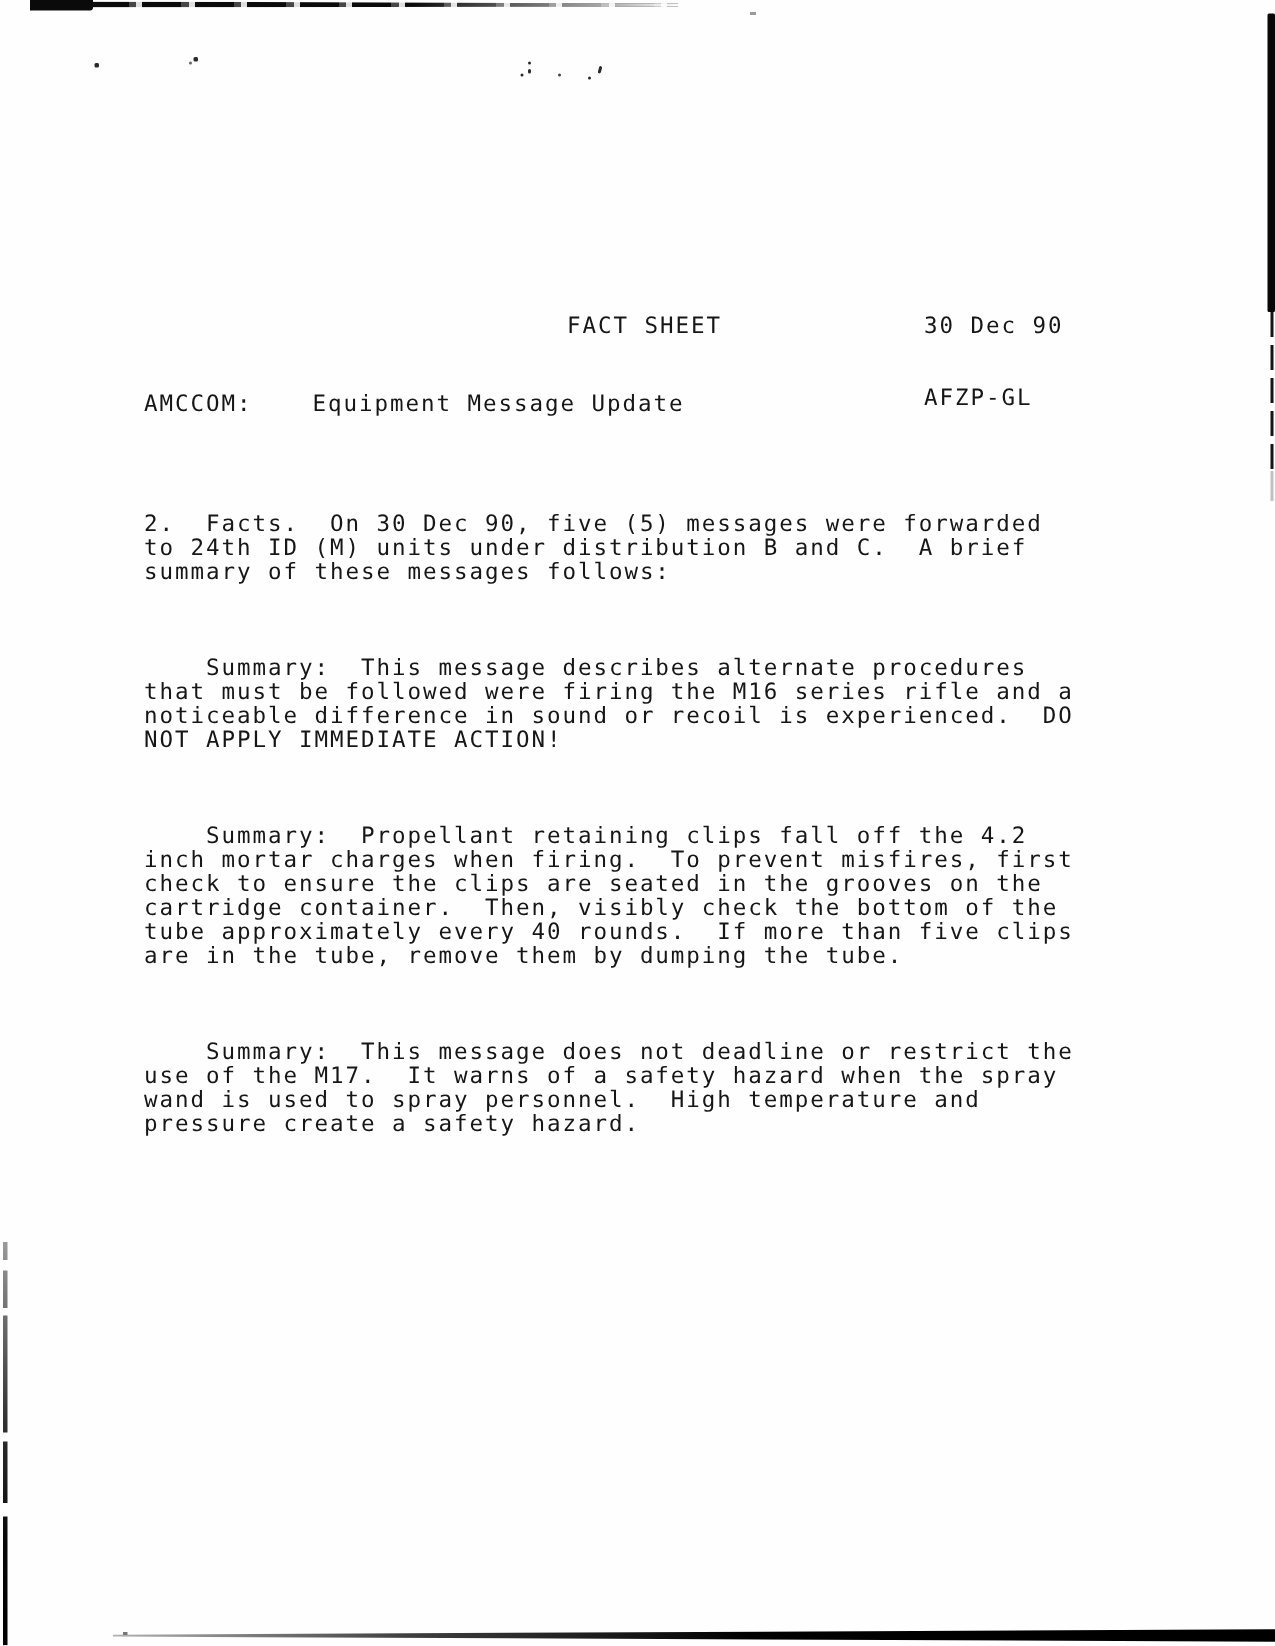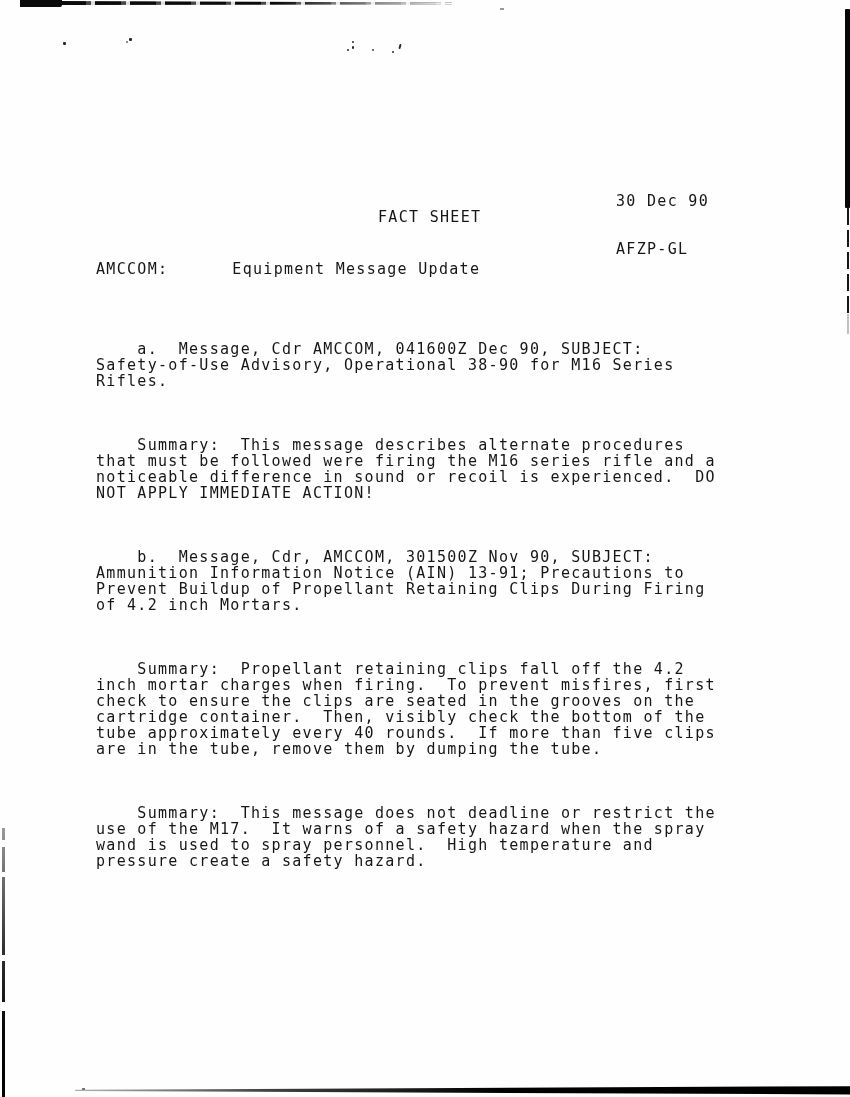--- a/index.html
+++ b/index.html
@@ -15,26 +15,26 @@
   }
 
   .typewriter {
     font-size: 15px;
     line-height: 16px;
     letter-spacing: 1.3px;
     white-space: pre;
     position: absolute;
   }
 
-  .date-block   { left: 616px; top: 161px; }
+  .date-block   { left: 616px; top: 177px; }
   .doc-title    { left: 378px; top: 209px; }
   .subject-line { left: 96px;  top: 261px; }
   .doc-body     { left: 96px;  top: 309px; width: 680px; }
 
-  .subject-text { margin-left: 64px; }
+  .subject-text { margin-left: 40px; }
 
   .para { margin: 0 0 16px 0; }
 
   
   .art { position: absolute; pointer-events: none; }
 
   .art-topbar-thick {
     left: 20px; top: 0; width: 42px; height: 7px;
     background: #0a0a0a; border-radius: 0 0 2px 0;
   }
@@ -114,31 +114,27 @@
   <div class="typewriter date-block">
     <div>30 Dec 90</div>
     <div>AFZP-GL</div>
   </div>
 
   <div class="typewriter doc-title">FACT SHEET</div>
 
   <div class="typewriter subject-line"><span>AMCCOM:</span><span class="subject-text">Equipment Message Update</span></div>
 
   <div class="typewriter doc-body">
-    <div class="para">    a.  Message, Cdr AMCCOM, 041600Z Dec 90, SUBJECT:
-Safety-of-Use Advisory, Operational 38-90 for M16 Series
-Rifles.</div>
+    <div class="para">2.  Facts.  On 30 Dec 90, five (5) messages were forwarded
+to 24th ID (M) units under distribution B and C.  A brief
+summary of these messages follows:</div>
     <div class="para">    Summary:  This message describes alternate procedures
 that must be followed were firing the M16 series rifle and a
 noticeable difference in sound or recoil is experienced.  DO
 NOT APPLY IMMEDIATE ACTION!</div>
-    <div class="para">    b.  Message, Cdr, AMCCOM, 301500Z Nov 90, SUBJECT:
-Ammunition Information Notice (AIN) 13-91; Precautions to
-Prevent Buildup of Propellant Retaining Clips During Firing
-of 4.2 inch Mortars.</div>
     <div class="para">    Summary:  Propellant retaining clips fall off the 4.2
 inch mortar charges when firing.  To prevent misfires, first
 check to ensure the clips are seated in the grooves on the
 cartridge container.  Then, visibly check the bottom of the
 tube approximately every 40 rounds.  If more than five clips
 are in the tube, remove them by dumping the tube.</div>
     <div class="para">    Summary:  This message does not deadline or restrict the
 use of the M17.  It warns of a safety hazard when the spray
 wand is used to spray personnel.  High temperature and
 pressure create a safety hazard.</div>

